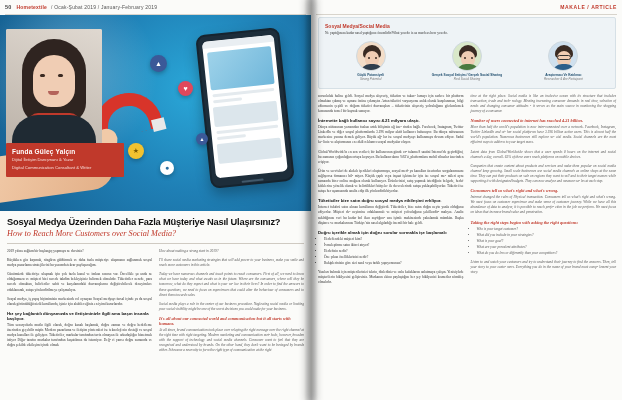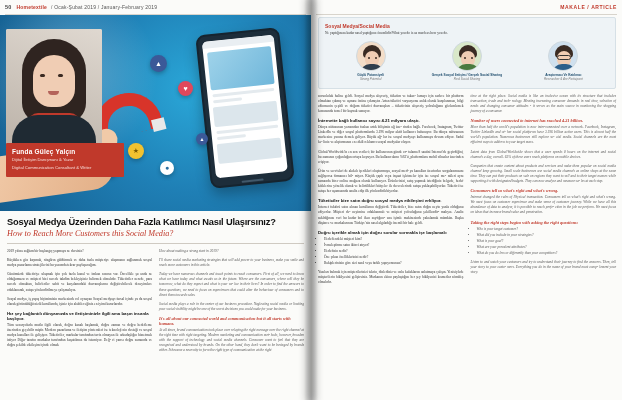--- a/index.html
+++ b/index.html
@@ -271,22 +271,22 @@
       </div>
 
       <div class="name-card">
         <div class="nm">Funda Güleç Yalçın</div>
         <div class="rl">Dijital İletişim Danışmanı &amp; Yazar</div>
         <div class="rl">Digital Communication Consultant &amp; Writer</div>
       </div>
     </div>
 
     <div class="l-body">
-      <div class="title-tr">Sosyal Medya Üzerinden Daha Fazla Katılımcı Nasıl Ulaşırsınız?</div>
-      <div class="title-en">How to Reach More Customers this Social Media?</div>
+      <div class="title-tr">Sosyal Medya Üzerinden Daha Fazla Müşteriye Nasıl Ulaşırsınız?</div>
+      <div class="title-en">How to Reach More Customers over Social Media?</div>
       <div class="rule"></div>
 
       <div class="cols2">
         <div class="col">
           <p class="p">2019 yılına sağlam bir başlangıç yapmaya ne dersiniz?</p>
           <p class="p">Küçükken göz kırpmak, rüzgârın güldürmek ve daha fazla müşteriye ulaşmanın sağlanmak sosyal medya pazarlama stratejilerini bu yazımda tekrar paylaşacağım.</p>
           <p class="p">Günümüzde tüketiciye ulaşmak için çok fazla kanal ve imkan sınıraz var. Öncelikle şu anda ne olduğumuzu ve müşteri bizi nerede takdim bekleyişiniz belirmek olmalıdır. Tüketiciler nerede, para nerede olmaktan, belirleriler sabit ve karşılarındaki davranışlarını değiştirebilecek deneyimlere odaklanarak, satışa yönlendirilmeye çalışmalıyız.</p>
           <p class="p">Sosyal medya, iş yapış biçimimizin merkezinde rol oynayan Sosyal medyayı farsal içinde ya da sosyal olarak görüntülüğü nizâi kurallarıda, işiniz için alabileceğiniz en iyimi kararlarıdır.</p>
           <div class="sub">Hız şey bağlantılı dünyamızda ve iletişiminizle ilgili ama başın insanla başlıyor.</div>
           <p class="p">Tüm senaryolarla mutlu ilgili olarak, doğru kanalı başlamak, doğru zaman ve doğru hedefleme üzerinden geçebilir miştir. Modern pazarlama ve iletişim yöntemleri ise teknoloji nin desteği ve sosyal medya kanalları ile gelişiyor. Tüketiciler, markalar tarafından taviz olmayan ile arkadaşlığın hissetmek istiyor Diğer tarafın markalar tarafından kuşatılmaz da istemiyor. Değ- ri yarısı doğru zamanda ve doğru şekilde etkileşim içinde olmak</p>

